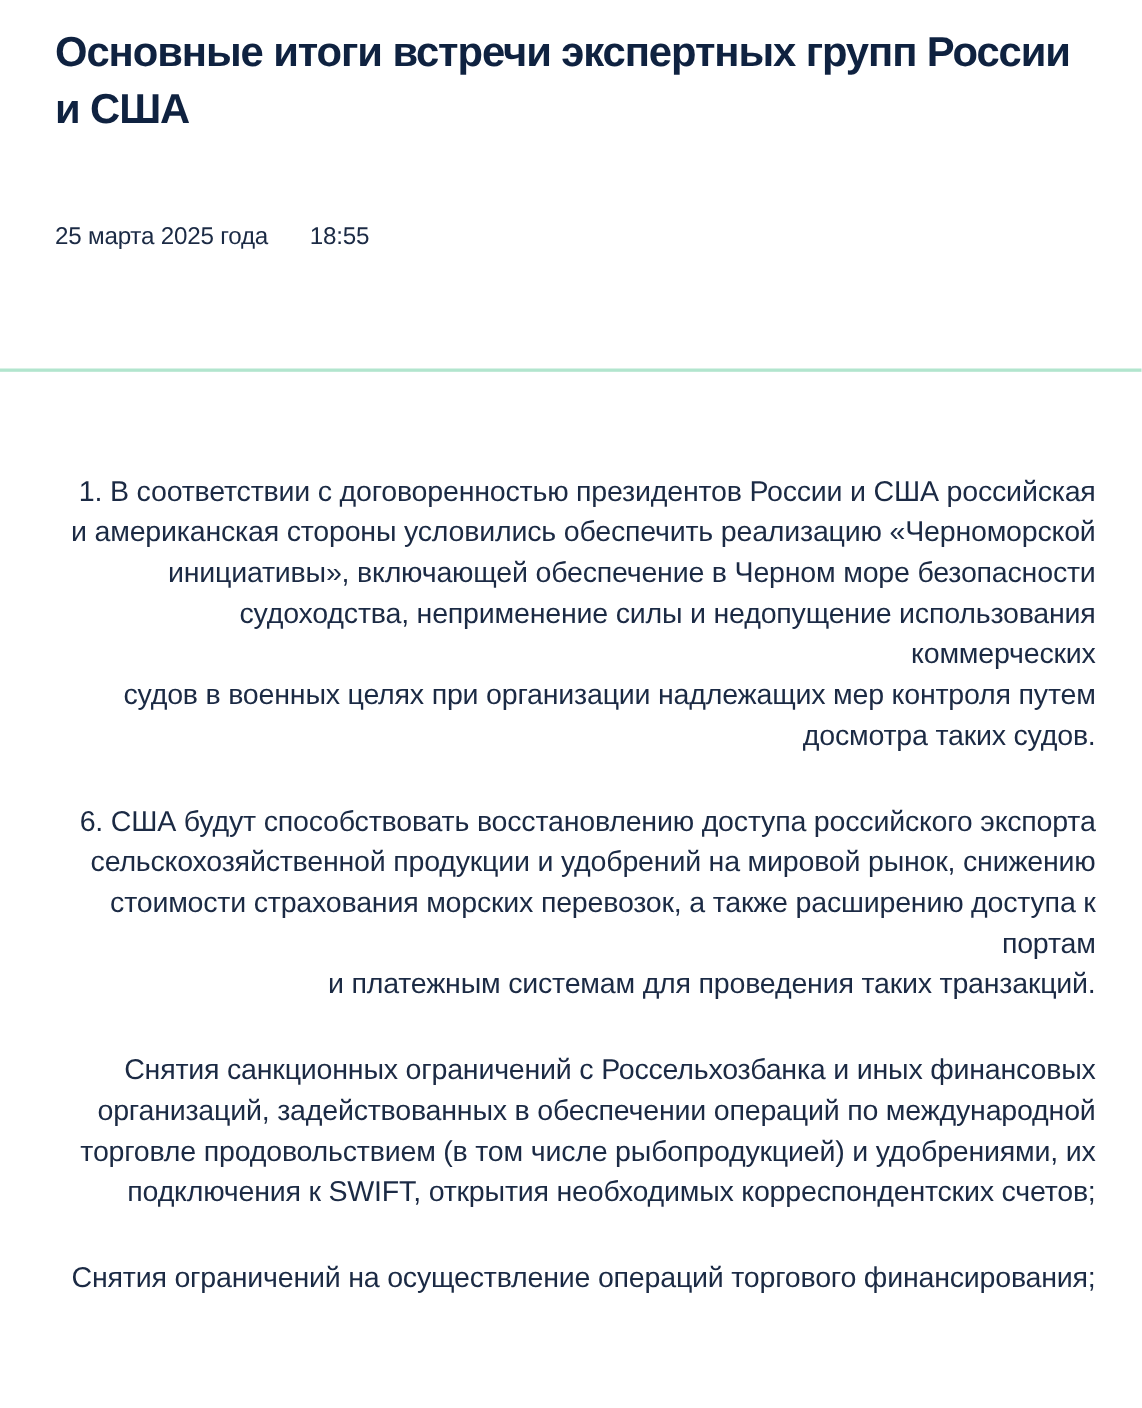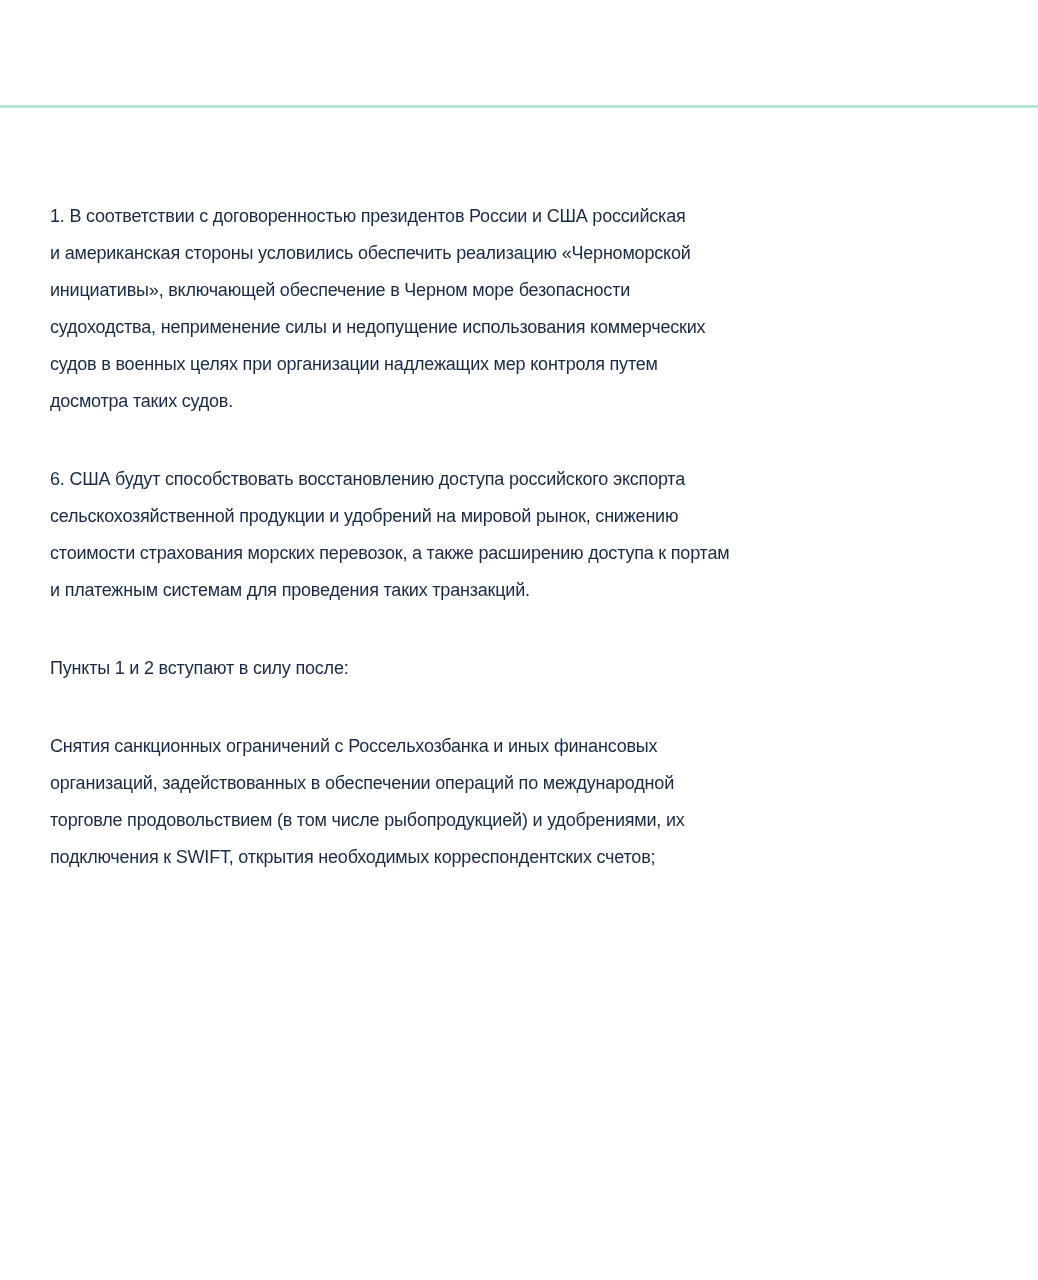--- a/index.html
+++ b/index.html
@@ -50,56 +50,66 @@
     background: var(--divider-color);
     border: none;
   }
   .article-body {
     margin-top: 90px;
     padding: 0 42px 20px 50px;
     color: var(--text-color);
   }
   .article-body p {
     margin: 0 0 41px 0;
-    font-size: 18px;
+    font-size: 26px;
     line-height: 37px;
     letter-spacing: -0.2px;
     white-space: pre-line;
+    text-align: right;
   }
   .note-label {
     text-decoration: underline;
     text-decoration-thickness: 2px;
     text-underline-offset: 5px;
   }
 </style>
 </head>
 <body>
 
 <div class="page">
 
+  <header class="article-header">
+    <h1 class="page-title">Основные итоги встречи экспертных групп России
+и США</h1>
+
+    <div class="meta-row">
+      <span>25 марта 2025 года</span>
+      <span>18:55</span>
+    </div>
+  </header>
 
   <div class="section-divider"></div>
 
   <main class="article-body">
 
     <p>1. В соответствии с договоренностью президентов России и США российская
 и американская стороны условились обеспечить реализацию «Черноморской
 инициативы», включающей обеспечение в Черном море безопасности
 судоходства, неприменение силы и недопущение использования коммерческих
 судов в военных целях при организации надлежащих мер контроля путем
 досмотра таких судов.</p>
 
     <p>6. США будут способствовать восстановлению доступа российского экспорта
 сельскохозяйственной продукции и удобрений на мировой рынок, снижению
 стоимости страхования морских перевозок, а также расширению доступа к портам
 и платежным системам для проведения таких транзакций.</p>
 
 
-    <p>Пункты 1 и 2 вступают в силу после:</p>
 
     <p>Снятия санкционных ограничений с Россельхозбанка и иных финансовых
 организаций, задействованных в обеспечении операций по международной
 торговле продовольствием (в том числе рыбопродукцией) и удобрениями, их
 подключения к SWIFT, открытия необходимых корреспондентских счетов;</p>
 
+    <p>Снятия ограничений на осуществление операций торгового финансирования;</p>
 
   </main>
 </div>
 
 </body></html>

